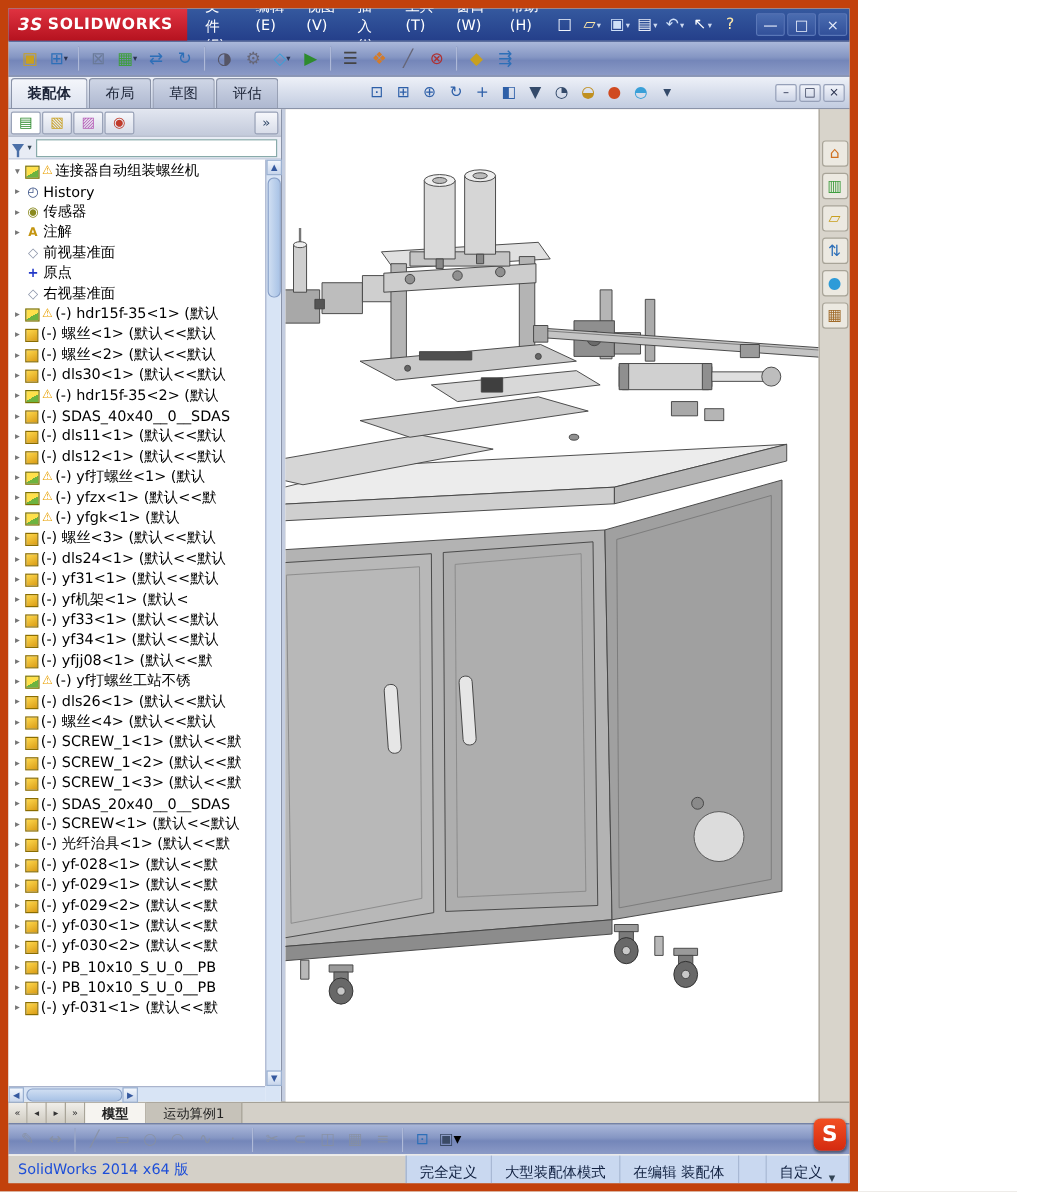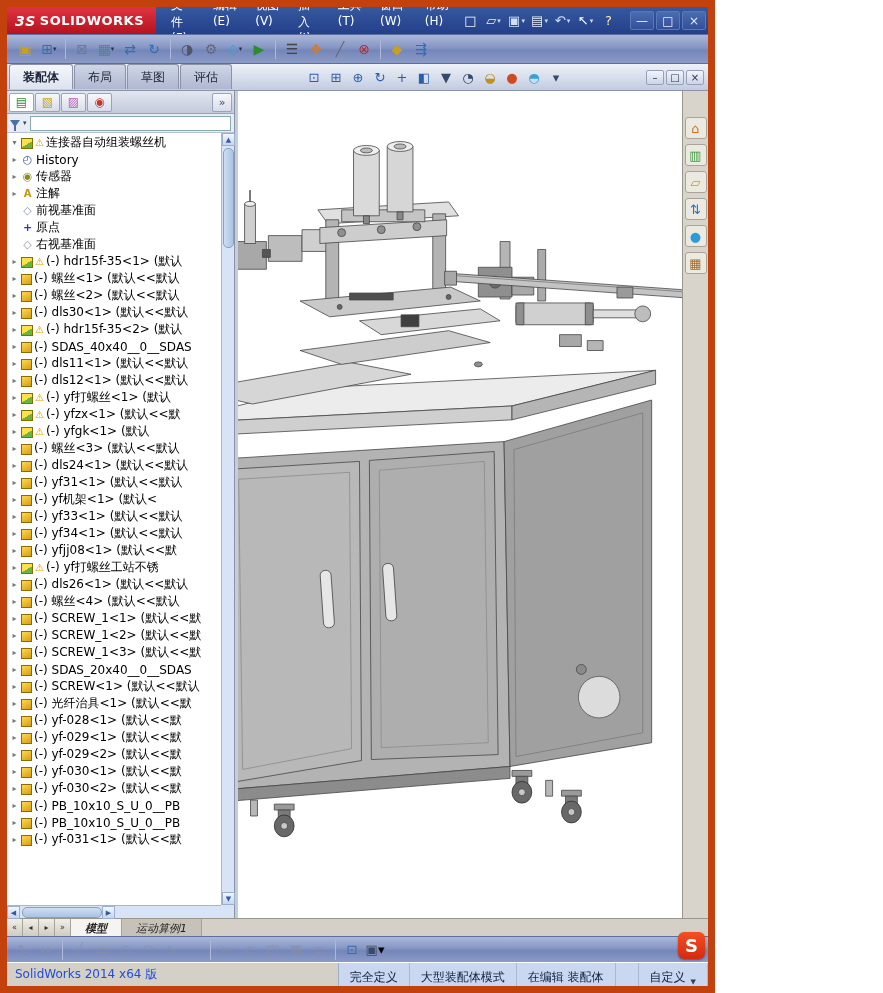--- a/index.html
+++ b/index.html
@@ -28,21 +28,21 @@
   
   .toolbar { height:30px; flex:none; display:flex; align-items:center; padding-left:6px;
              background:linear-gradient(#abb8da 0%,#8596c3 45%,#7486b9 55%,#8c9bc7 100%);
              border-top:1px solid #5d6f9f; border-bottom:1px solid #5d6f9f; }
   .tbico { width:24px; height:24px; display:flex; align-items:center; justify-content:center;
            font-size:14px; border:1px solid transparent; border-radius:2px; }
   .tbico .dd { font-size:7px; color:#2a3350; }
   .tbsep { width:1px; height:20px; background:#62739f; border-right:1px solid #aeb9d8; margin:0 4px; }
 
   
-  .tabrow { height:27px; flex:none; display:flex; align-items:flex-start;
+  .tabrow { height:27px; flex:none; display:flex; align-items:center;
             background:linear-gradient(#eef1f8,#c2cce0); border-bottom:1px solid #8a93a8; }
   .ctabs { display:flex; align-items:flex-end; margin-left:2px; }
   .ctab { padding:4px 13px 3px; font-size:12px; color:#1c2437; margin-right:1px;
           background:linear-gradient(#cfd6e6,#aeb8d0); border:1px solid #8a93a8; border-bottom:none;
           border-radius:3px 3px 0 0; }
   .ctab.active { background:linear-gradient(#f4f6fb,#dde3ef); font-weight:bold; }
   .viewicons { display:flex; align-self:center; margin-left:70px; }
   .vico { width:22px; height:20px; display:flex; align-items:center; justify-content:center; font-size:13px; }
   .docbtns { margin-left:auto; align-self:center; display:flex; margin-right:4px; }
   .dbtn { width:18px; height:15px; display:flex; align-items:center; justify-content:center;
@@ -113,21 +113,21 @@
               display:flex; flex-direction:column; align-items:center; gap:5px; padding-top:26px; }
   .tpbtn { width:22px; height:22px; display:flex; align-items:center; justify-content:center;
            font-size:13px; background:#ece9e1; border:1px solid #a8a498; border-radius:3px; }
 
   
   .model-tabs { height:18px; flex:none; display:flex; align-items:stretch;
                 background:#d4d0c8; border-top:1px solid #9a968c; font-size:11px; }
   .mnav { width:16px; display:flex; align-items:center; justify-content:center; font-size:8px;
           color:#333; background:linear-gradient(#f0eee9,#d0ccc2); border-right:1px solid #a8a498; }
   .mtab { padding:1px 14px 0; display:flex; align-items:center; border-right:1px solid #a8a498;
-          background:#c6c2b9; color:#222;font-style:italic; }
+          background:#c6c2b9; color:#222; }
   .mtab.active { background:#f6f4f0; font-weight:bold; }
 
   
   .bottombar { height:26px; flex:none; display:flex; align-items:center; gap:1px; padding:0 5px;
                background:linear-gradient(#abb8da 0%,#8596c3 45%,#7486b9 55%,#8c9bc7 100%);
                border-top:1px solid #5d6f9f; }
   .bico { width:22px; height:21px; display:flex; align-items:center; justify-content:center; font-size:13px; }
   .bico.disabled { opacity:.8; }
 
   

